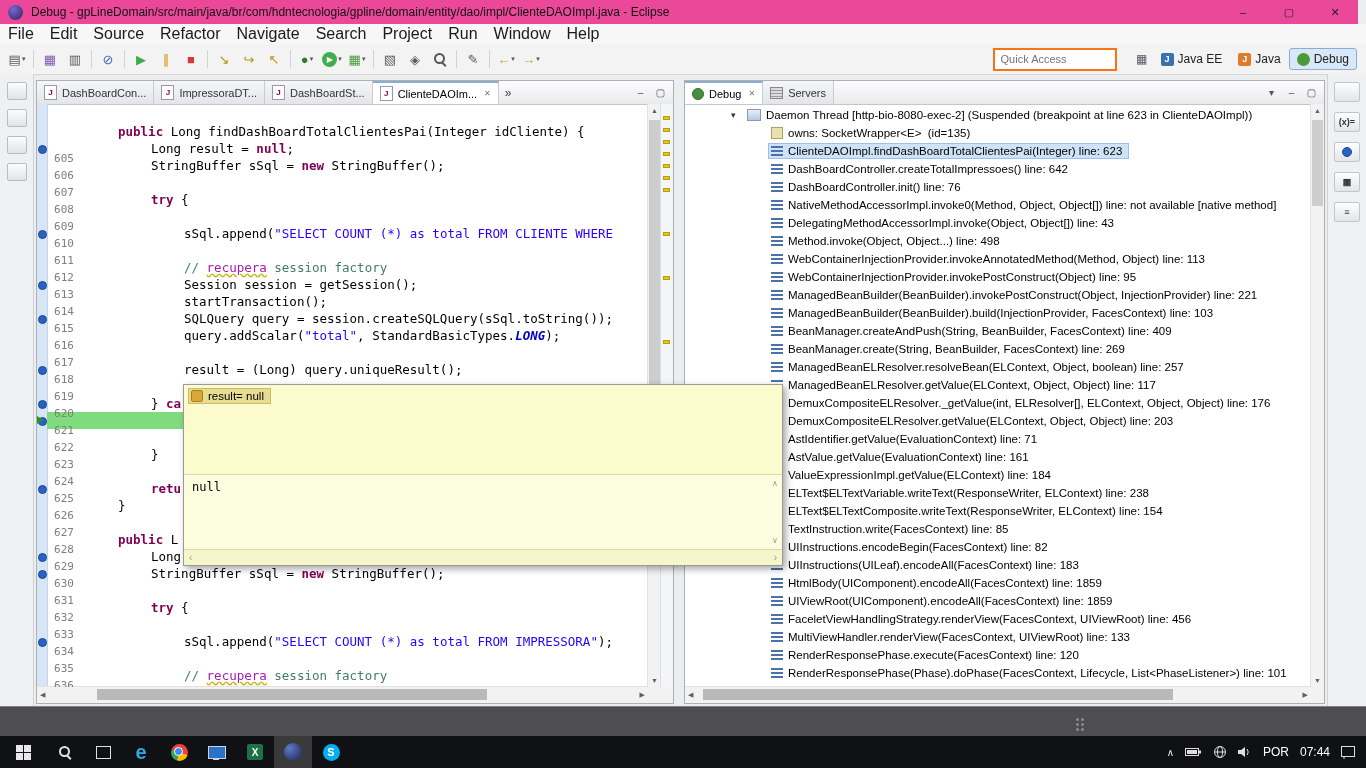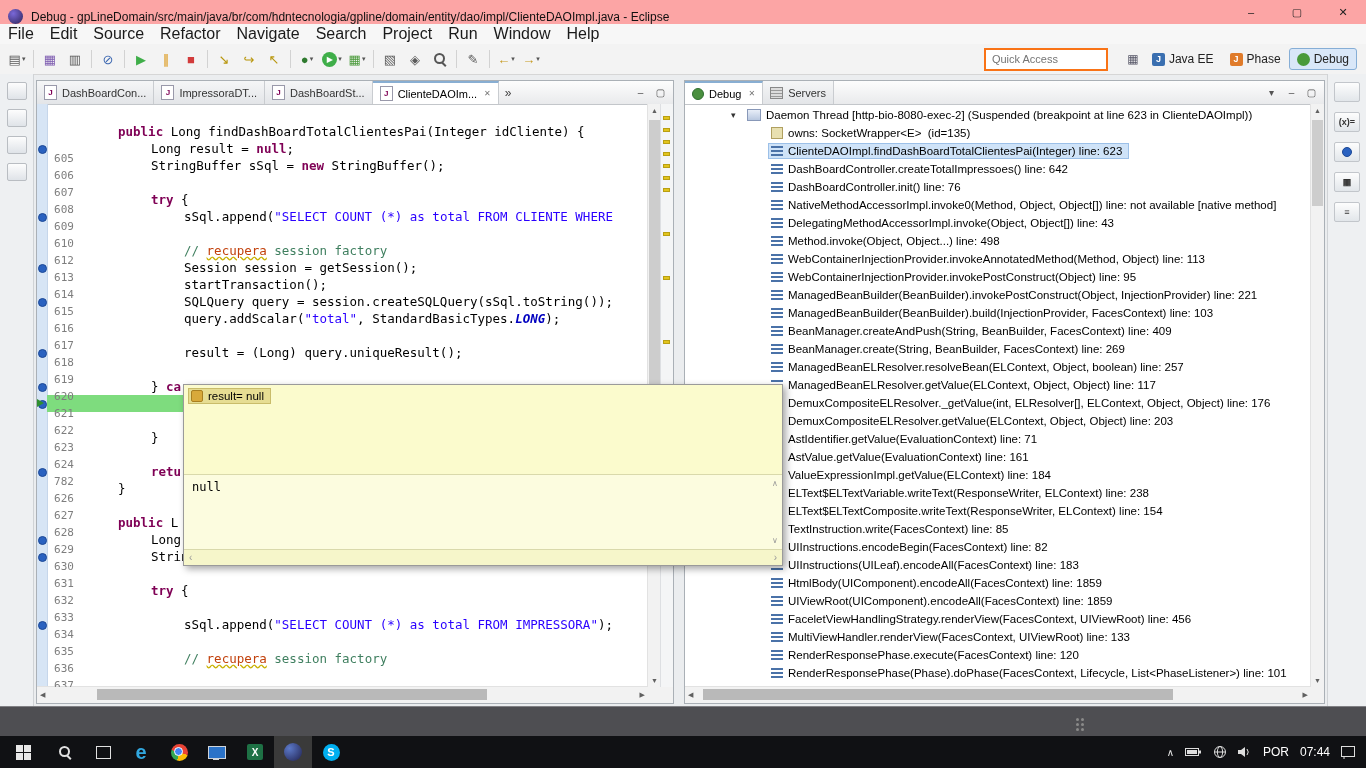--- a/index.html
+++ b/index.html
@@ -1,20 +1,20 @@
 <!DOCTYPE html>
 <html><head>
 <meta charset="utf-8">
 <style>
   html,body{margin:0;padding:0;}
   #screen{position:relative;width:1366px;height:768px;background:#4e4e52;overflow:hidden;
     font-family:"Liberation Sans",sans-serif;-webkit-font-smoothing:antialiased;}
   
   .eclipse{position:absolute;left:0;top:0;width:1366px;height:706px;background:#ebedef;border-bottom:1px solid #808084;}
-  .titlebar{position:absolute;left:0;top:0;right:0;height:24px;background:#fca5a5;display:flex;align-items:flex-end;}
+  .titlebar{position:absolute;left:0;top:0;right:8px;height:24px;background:#ec4899;display:flex;align-items:center;}
   .app-ic{width:15px;height:15px;margin-left:8px;border-radius:50%;background:radial-gradient(circle at 35% 30%,#7a68d8,#2c2255);}
   .title-text{margin-left:8px;font-size:12px;color:#111;white-space:nowrap;}
   .win-ctrls{margin-left:auto;display:flex;height:100%;}
   .wc{width:46px;display:flex;align-items:center;justify-content:center;font-size:11px;color:#222;}
   .menubar{position:absolute;left:0;top:24px;right:0;height:20px;background:#f7f7f7;display:flex;align-items:center;font-size:16px;color:#1a1a1a;}
   .menu-item{padding:2px 8px;}
   .toolbar{position:absolute;left:0;top:44px;right:0;height:30px;background:#f3f3f3;border-bottom:1px solid #d6d6d6;display:flex;align-items:center;padding:0 5px;}
   #toolbar-icons{display:flex;align-items:center;gap:1px;}
   .tbtn{height:22px;min-width:20px;display:flex;align-items:center;justify-content:center;border:1px solid transparent;border-radius:2px;padding:0 1px;}
   .tb-glyph{font-size:13px;line-height:1;}
@@ -58,21 +58,21 @@
   #editor-panel{left:36px;top:80px;width:638px;height:624px;}
   .anno-strip{position:absolute;left:0;top:23px;width:10px;bottom:16px;background:#d7e5f5;border-right:1px solid #c6d6ea;}
   #code-lines{position:absolute;left:0;top:25px;right:25px;bottom:16px;overflow:hidden;}
   .crow{position:relative;height:17px;}
   .crow.current::before{content:"";position:absolute;left:10px;right:0;top:0;bottom:0;background:#7edc7e;}
   .lnum{position:absolute;left:12px;width:30px;top:2px;text-align:center;font:11px "DejaVu Sans Mono",monospace;color:#7e7e7e;z-index:1;margin-top:44px;}
   .ltext{position:absolute;left:48px;top:1px;font:12.5px/15px "DejaVu Sans Mono",monospace;white-space:pre;z-index:1;color:#000;}
   .tok-k{color:#7f0055;font-weight:bold;}
   .tok-s{color:#2a00ff;}
   .tok-c{color:#3f7f5f;}
-  .tok-cu{color:#c2410c;text-decoration-line:underline;text-decoration-style:wavy;text-decoration-color:#c8b000;}
+  .tok-cu{color:#a21caf;text-decoration-line:underline;text-decoration-style:wavy;text-decoration-color:#c8b000;}
   .tok-d{color:#000;}
   .tok-f{color:#0000c0;font-style:italic;font-weight:bold;}
   .bpdot{position:absolute;left:1px;top:5px;width:7px;height:7px;border-radius:50%;background:#2a62c0;border:1px solid #1c4896;z-index:2;}
   .ip-arrow{position:absolute;left:0;top:4px;width:0;height:0;border-left:7px solid #2f8f2f;border-top:4px solid transparent;border-bottom:4px solid transparent;z-index:2;}
   .vsb{position:absolute;width:13px;background:#f2f2f2;border-left:1px solid #e2e2e2;}
   #editor-vscroll{right:12px;top:23px;bottom:16px;}
   .vthumb{position:absolute;left:1px;right:1px;background:#cdcdcd;}
   #editor-vscroll .vthumb{top:16px;height:348px;}
   .sar{position:absolute;left:0;right:0;text-align:center;font-size:7px;color:#606060;}
   .sar.up{top:3px;}.sar.down{bottom:3px;}
@@ -244,21 +244,21 @@
         <input class="qa-input" placeholder="Quick Access" style="">
       </div>
       <div id="persp-bar">
         <div class="persp-open">▦</div>
       <div class="persp-btn">
             <div class="persp-ic pi-javaee">J</div>
             <div class="persp-label">Java EE</div>
           </div>
           <div class="persp-btn">
             <div class="persp-ic pi-java">J</div>
-            <div class="persp-label">Phase</div>
+            <div class="persp-label">Java</div>
           </div>
           <div class="persp-btn active">
             <div class="persp-ic pi-debug"></div>
             <div class="persp-label">Debug</div>
           </div>
         </div>
     </div>
 
     <div class="left-strip">
       <div class="ls-ic"></div>
@@ -315,20 +315,24 @@
           </div>
           <div class="crow">
             <div class="lnum">609</div>
             <div class="ltext" style="padding-left: 0px;"></div>
           </div>
           <div class="crow">
             <div class="lnum">610</div>
             <div class="ltext" style="padding-left: 66px;"><span class="tok-k">try</span><span class="tok-d"> {</span></div>
           </div>
           <div class="crow">
+            <div class="lnum">611</div>
+            <div class="ltext" style="padding-left: 0px;"></div>
+          </div>
+          <div class="crow">
             <div class="bpdot"></div>
             <div class="lnum">612</div>
             <div class="ltext" style="padding-left: 99px;"><span class="tok-d">sSql.append(</span><span class="tok-s">"SELECT COUNT (*) as total FROM CLIENTE WHERE </span></div>
           </div>
           <div class="crow">
             <div class="lnum">613</div>
             <div class="ltext" style="padding-left: 0px;"></div>
           </div>
           <div class="crow">
             <div class="lnum">614</div>
@@ -374,21 +378,21 @@
             <div class="bpdot"></div>
             <div class="ip-arrow"></div>
             <div class="lnum">623</div>
             <div class="ltext" style="padding-left: 66px;"></div>
           </div>
           <div class="crow">
             <div class="lnum">624</div>
             <div class="ltext" style="padding-left: 0px;"></div>
           </div>
           <div class="crow">
-            <div class="lnum">782</div>
+            <div class="lnum">625</div>
             <div class="ltext" style="padding-left: 66px;"><span class="tok-d">}</span></div>
           </div>
           <div class="crow">
             <div class="lnum">626</div>
             <div class="ltext" style="padding-left: 0px;"></div>
           </div>
           <div class="crow">
             <div class="bpdot"></div>
             <div class="lnum">627</div>
             <div class="ltext" style="padding-left: 66px;"><span class="tok-k">retu</span></div>

